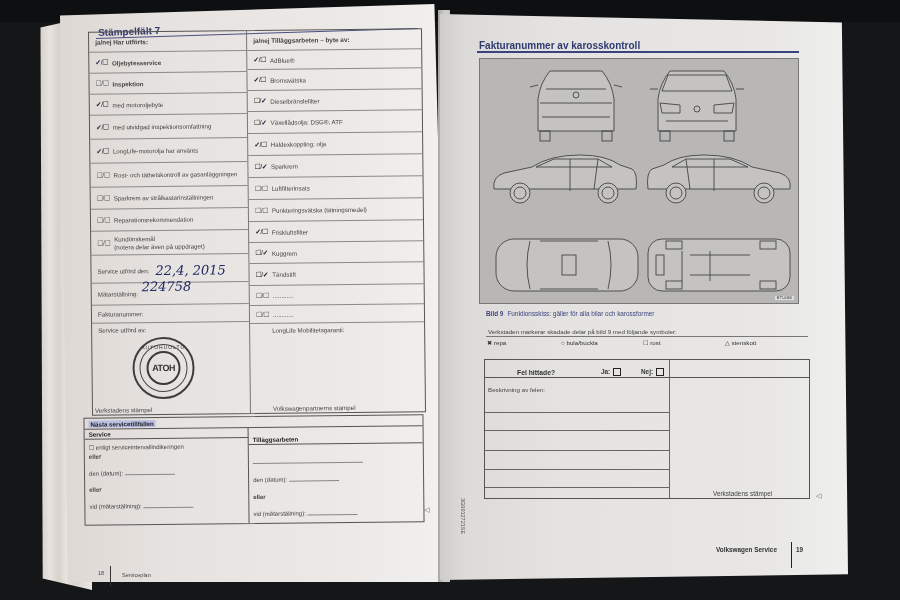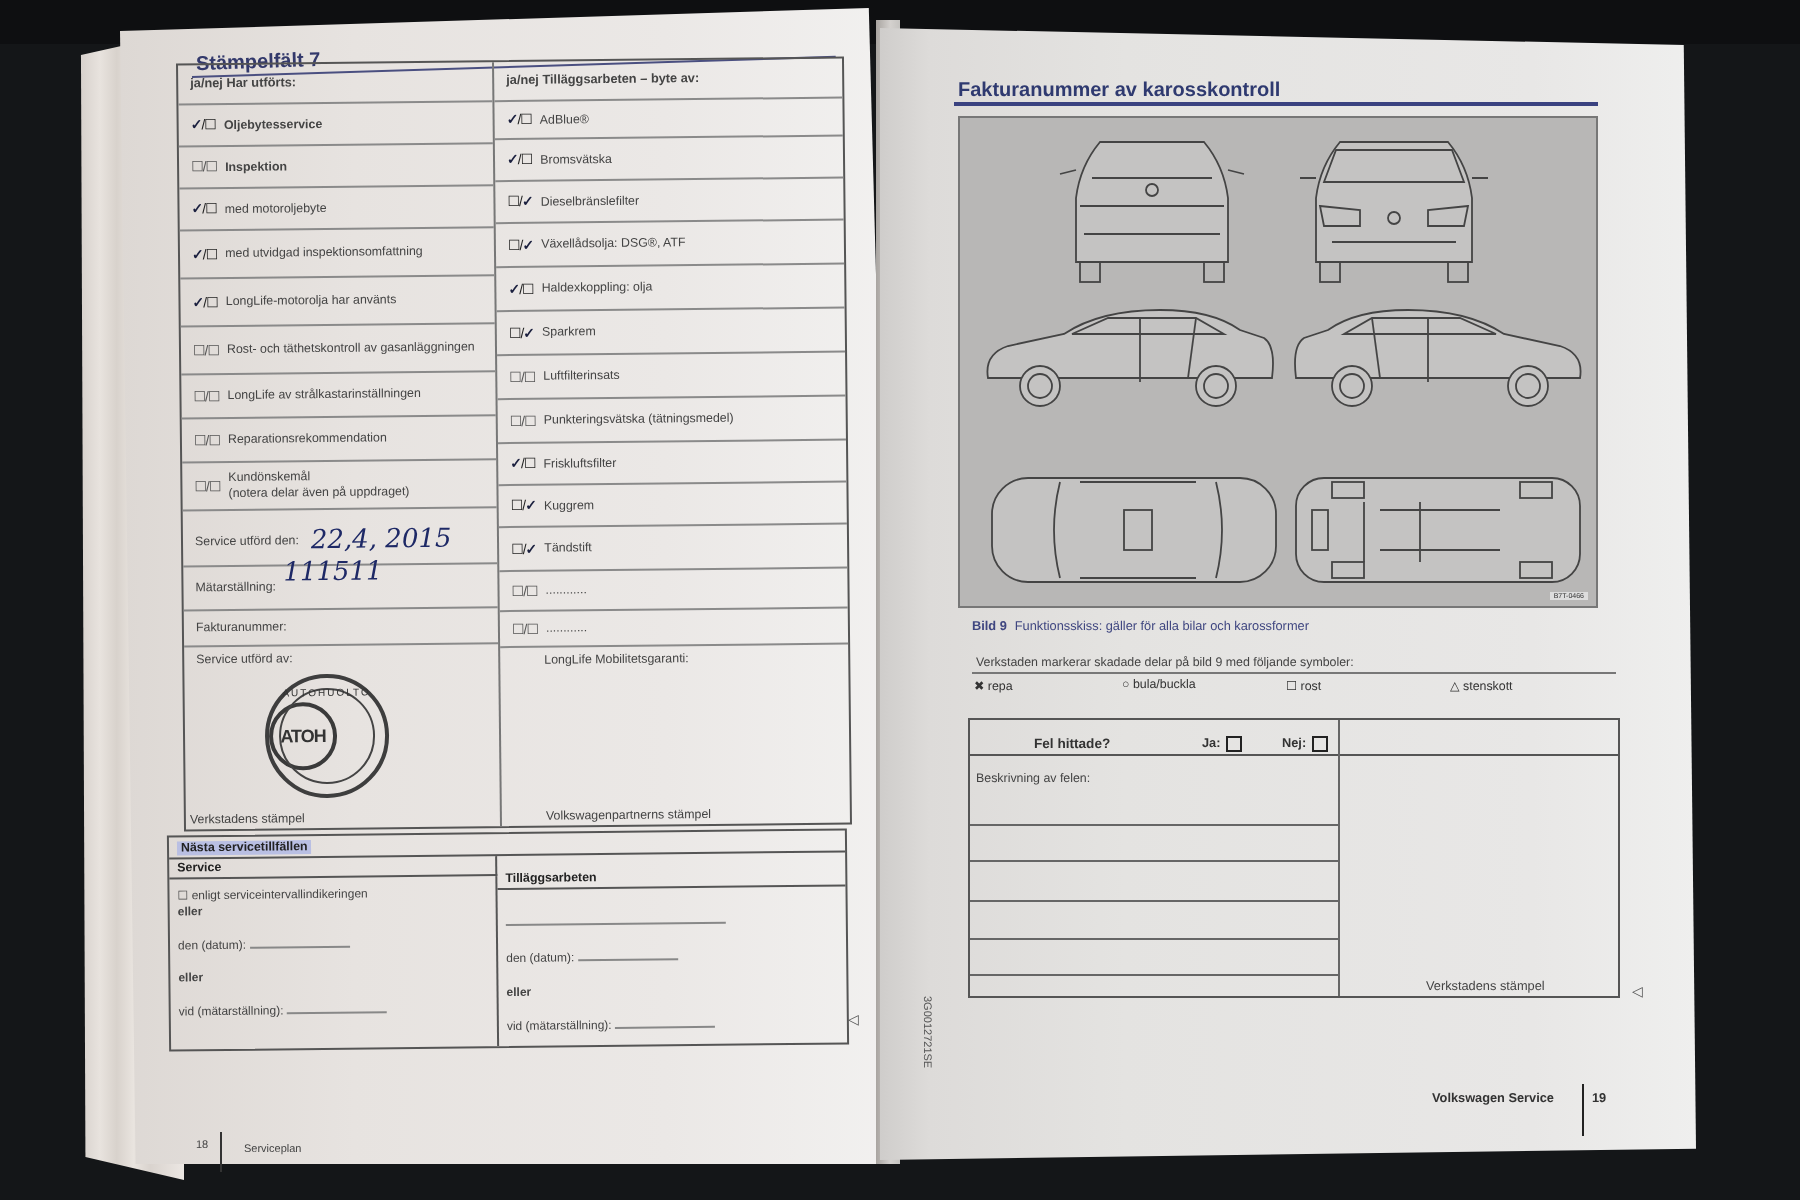--- a/index.html
+++ b/index.html
@@ -31,21 +31,21 @@
   .row { position: absolute; left: 0; right: 0; border-bottom: 1px solid #8a8a8a; font-size: 6.2px; color: #444; display: flex; align-items: center; padding-left: 6px; white-space: nowrap; }
   .row.hdr { font-weight: bold; font-size: 6.4px; }
   .row.bold .lbl { font-weight: bold; }
   .chk { font-size: 7px; color: #555; margin-right: 4px; letter-spacing: -0.5px; }
   .chk.marked { color: #222; }
   .tick { color: #1a1f3e; font-weight: bold; }
   .two-line { line-height: 7.5px; }
   .hand { font-family: "DejaVu Serif", serif; font-style: italic; color: #1e2966; }
   .hand.date { font-size: 13px; margin-left: 6px; }
   .hand.odo { font-size: 13px; position: absolute; left: 50px; top: -4px; }
-  .stamp { position: absolute; left: 40px; top: 14px; width: 62px; height: 62px; border-radius: 50%; border: 2px solid #3e3e3e; display: flex; align-items: center; }
+  .stamp { position: absolute; left: 40px; top: 14px; width: 62px; height: 62px; border-radius: 50%; border: 2px solid #3e3e3e; display: flex; align-items: center; justify-content: center; }
   .stamp::before { content: ""; position: absolute; inset: 5px; border-radius: 50%; border: 1px solid #444; }
   .stamp-inner { width: 34px; height: 34px; border-radius: 50%; border: 2px solid #3a3a3a; display: flex; align-items: center; justify-content: center; font-size: 9px; font-weight: bold; color: #333; letter-spacing: -0.5px; }
   .stamp-ring-text { position: absolute; top: 5px; left: 0; right: 0; text-align: center; font-size: 5px; color: #333; letter-spacing: 1px; }
 
   .next-table { position: absolute; left: 84px; top: 416px; width: 340px; height: 108px; border: 1px solid #555; transform: rotate(-0.6deg); }
   .next-hdr { position: absolute; left: 0; right: 0; top: 0; height: 11px; border-bottom: 1px solid #555; font-size: 6.2px; font-weight: bold; color: #222; padding-left: 4px; line-height: 11px; }
   .next-hdr span { background: #b9bfe3; padding: 0 2px; }
   .next-sub { position: absolute; top: 11px; height: 10px; border-bottom: 1px solid #555; font-size: 6.2px; font-weight: bold; color: #222; padding-left: 4px; line-height: 10px; }
   .next-col { position: absolute; top: 21px; bottom: 0; font-size: 6px; color: #444; }
   .next-col div { position: absolute; left: 4px; white-space: nowrap; }
@@ -121,37 +121,37 @@
     <div class="row" style="top:107px;height:24px;">
         <span class="chk marked"><span class="tick">✓</span>/☐</span>
         <span>LongLife-motorolja har använts</span>
       </div>
     <div class="row" style="top:131px;height:24px;">
         <span class="chk">☐/☐</span>
         <span>Rost- och täthetskontroll av gasanläggningen</span>
       </div>
     <div class="row" style="top:155px;height:22px;">
         <span class="chk">☐/☐</span>
-        <span>LongLife av strålkastarinställningen</span>
+        <span>Sparkrem av strålkastarinställningen</span>
       </div>
     <div class="row" style="top:177px;height:22px;">
         <span class="chk">☐/☐</span>
         <span>Reparationsrekommendation</span>
       </div>
     <div class="row" style="top:199px;height:24px;">
         <span class="chk">☐/☐</span>
         <span class="two-line"><span>Kundönskemål</span><br><span>(notera delar även på uppdraget)</span></span>
       </div>
     <div class="row" style="top:223px;height:28px;padding-top:4px;">
         <span>Service utförd den:</span>
         <span class="hand date">22,4, 2015</span>
       </div>
     <div class="row" style="top:251px;height:22px;">
         <span>Mätarställning:</span>
-        <span class="hand odo">111511</span>
+        <span class="hand odo">224758</span>
       </div>
     <div class="row" style="top:273px;height:18px;">
         <span>Fakturanummer:</span>
       </div>
     <div style="position:absolute;left:0;right:0;top:291px;height:93px;font-size:6.2px;color:#444;">
       <div style="position:absolute;left:6px;top:3px;">Service utförd av:</div>
       <div class="stamp">
         <div class="stamp-ring-text">AUTOHUOLTO</div>
         <div class="stamp-inner">ATOH</div>
       </div>

